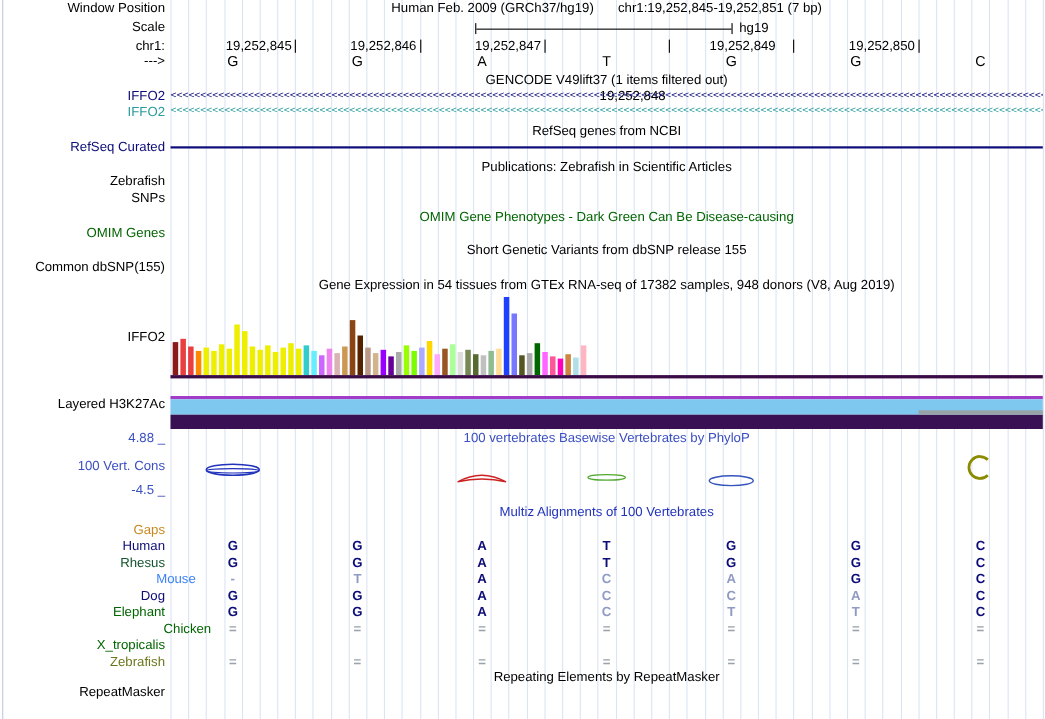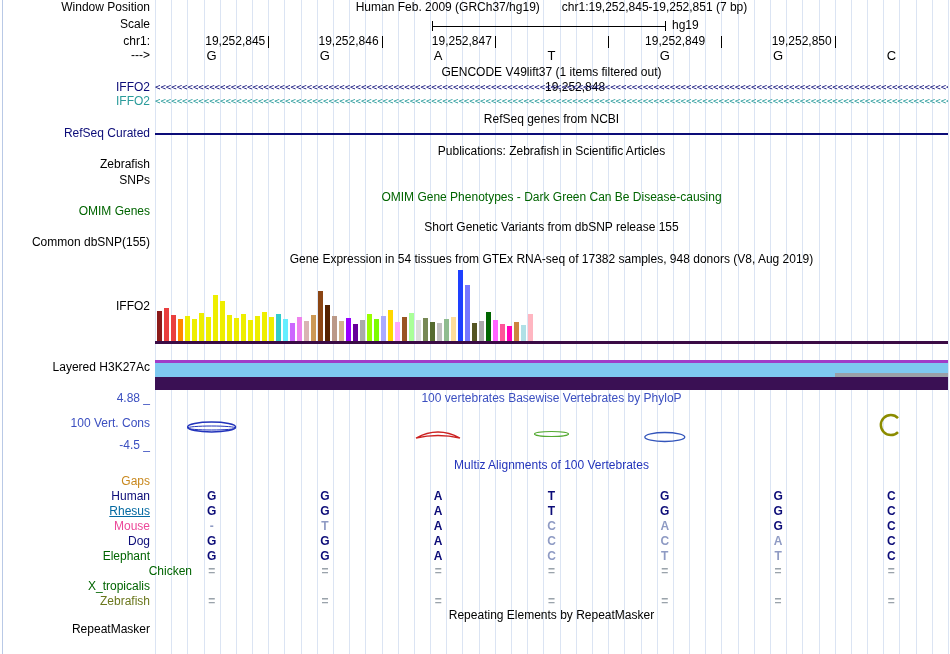--- a/index.html
+++ b/index.html
@@ -237,22 +237,22 @@
     <path d="M261,32 Q283,20 305,32 M261,32 Q283,27 305,32" fill="none" stroke-width="1.3" stroke="#cc2222"></path>
     <ellipse cx="396.5" cy="28" rx="17" ry="2.5" fill="none" stroke-width="1.2" stroke="#55aa33"></ellipse>
     <ellipse cx="509.8" cy="31" rx="20" ry="4.5" fill="none" stroke-width="1.3" stroke="#3355bb"></ellipse>
     <path d="M743,12 A10,10 0 1 0 743,26" fill="none" stroke-width="2.5" stroke="#8b8b00"></path>
   </svg>
 
   <div class="ctitle mblue" style="top:459px">Multiz Alignments of 100 Vertebrates</div>
   <div id="multiz-labels">
       <div class="sblabel mzlabel" style="top: 0px; color: rgb(200, 136, 30);">Gaps</div>
       <div class="sblabel mzlabel" style="top: 15px; color: rgb(12, 12, 120);">Human</div>
-      <div class="sblabel mzlabel" style="top: 30px; color: #0369a1; text-decoration: underline;">Rhesus</div>
-      <div class="sblabel mzlabel" style="top: 45px; color: #ec4899;">Mouse</div>
+      <div class="sblabel mzlabel" style="top: 30px; color: #14532d;">Rhesus</div>
+      <div class="sblabel mzlabel" style="top: 45px; color: #3b82f6; padding-left: 28px;">Mouse</div>
       <div class="sblabel mzlabel" style="top: 60px; color: rgb(12, 12, 120);">Dog</div>
       <div class="sblabel mzlabel" style="top: 75px; color: rgb(0, 100, 0);">Elephant</div>
       <div class="sblabel mzlabel" style="top: 90px; color: rgb(0, 100, 0); padding-left: 42px;">Chicken</div>
       <div class="sblabel mzlabel" style="top: 105px; color: rgb(0, 100, 0);">X_tropicalis</div>
       <div class="sblabel mzlabel" style="top: 120px; color: rgb(107, 119, 29);">Zebrafish</div>
     </div>
   <div id="multiz-cells">
       <div class="mzcell" style="top: 15px; left: 0px; width: 113.286px; color: rgb(12, 12, 120);">G</div>
       <div class="mzcell" style="top: 15px; left: 113.286px; width: 113.286px; color: rgb(12, 12, 120);">G</div>
       <div class="mzcell" style="top: 15px; left: 226.571px; width: 113.286px; color: rgb(12, 12, 120);">A</div>

